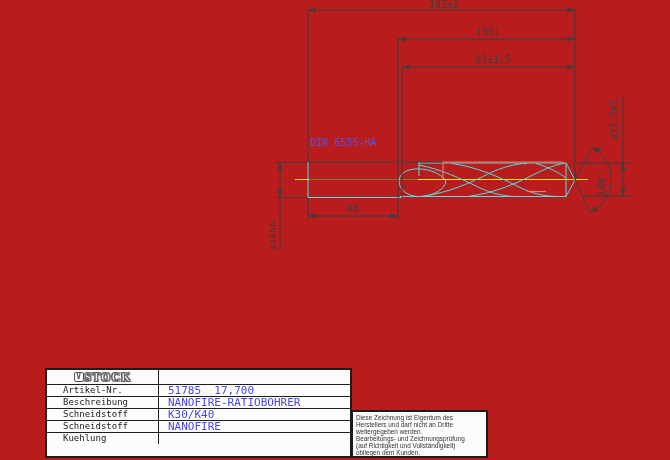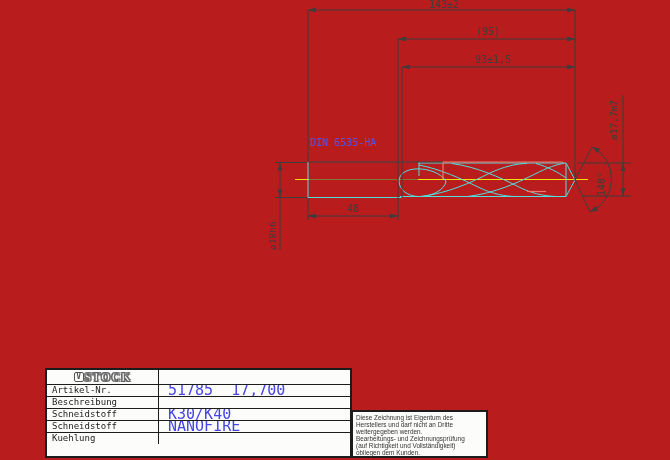--- a/index.html
+++ b/index.html
@@ -11,24 +11,24 @@
   .dimtxt { font-size:10px; }
   .rottxt { font-size:9.5px; }
   .dintxt { font-size:10px; fill:#5252f0; }
 
   
   .ttable { position:absolute; left:45px; top:368px; width:307px; height:90px;
             border:2px solid #1c1c1c; background:#fcfdfa; }
   .trow { display:flex; height:12px; border-top:1px solid #1c1c1c; }
   .trow.logo-row { height:14px; border-top:none; }
   .tcell { overflow:hidden; }
-  .label-cell { width:112px; border-right:1px solid #1c1c1c; padding-left:5px;
+  .label-cell { width:112px; border-right:1px solid #1c1c1c; padding-left:16px;
                 font-size:9px; line-height:11px; color:#222; }
   .logo-row .label-cell { display:flex; align-items:center; justify-content:center; padding-left:0; }
-  .value-cell { flex:1; padding-left:9px; font-size:15px; line-height:11px;
+  .value-cell { flex:1; padding-left:9px; font-size:11px; line-height:11px;
                 color:#4646e8; white-space:pre; }
   .logo-mark { display:inline-block; width:10px; height:10px; border:1px solid #555;
                border-radius:2px; color:#555; font-size:8px; font-weight:bold;
                line-height:8px; text-align:center; margin-right:1px; }
   .logo-text { font-family:Liberation Serif, serif; font-weight:bold; font-size:12px;
                letter-spacing:1px; color:#fff;
                text-shadow:-1px -1px 0 #666, 1px -1px 0 #666, -1px 1px 0 #666, 1px 1px 0 #666;
                -webkit-text-stroke:0.5px #555; }
 
   
@@ -153,20 +153,21 @@
           <span class="logo-text">STOCK</span>
       </div>
       <div class="tcell value-cell"></div>
     </div>
     <div class="trow">
       <div class="tcell label-cell">Artikel-Nr.</div>
       <div class="tcell value-cell">51785  17,700</div>
     </div>
     <div class="trow">
       <div class="tcell label-cell">Beschreibung</div>
+      <div class="tcell value-cell">NANOFIRE-RATIOBOHRER</div>
     </div>
     <div class="trow">
       <div class="tcell label-cell">Schneidstoff</div>
       <div class="tcell value-cell">K30/K40</div>
     </div>
     <div class="trow">
       <div class="tcell label-cell">Schneidstoff</div>
       <div class="tcell value-cell">NANOFIRE</div>
     </div>
     <div class="trow">

